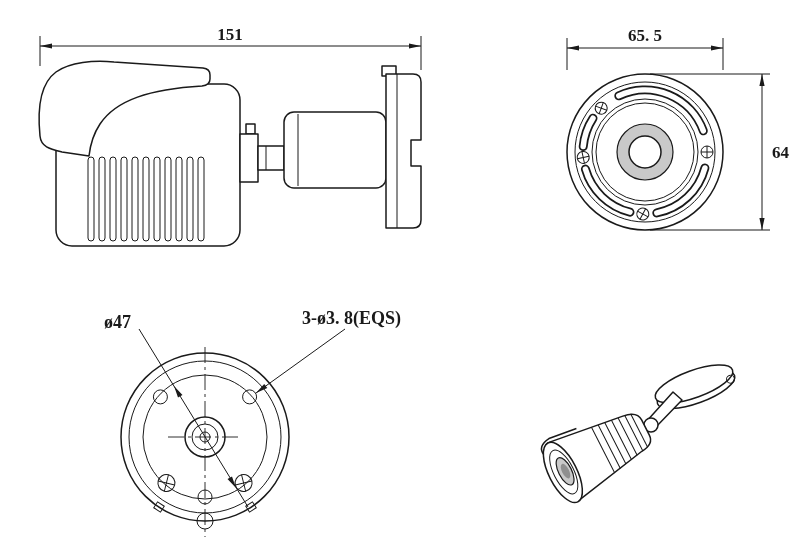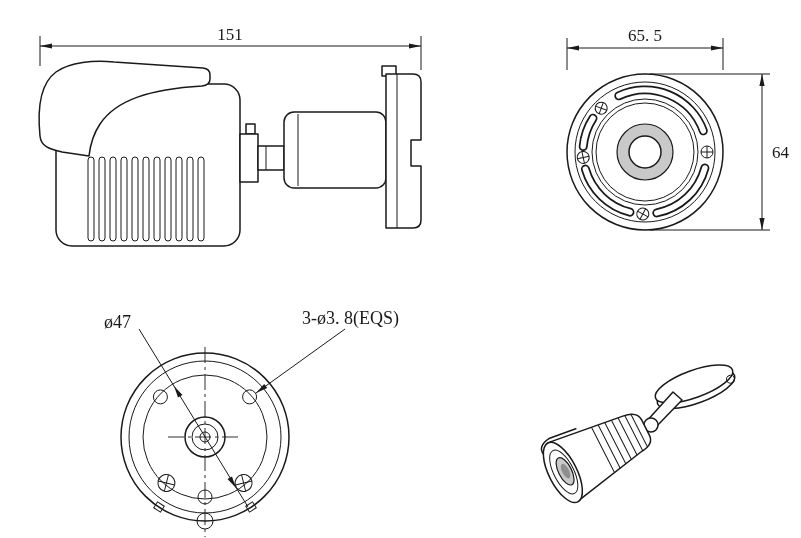--- a/index.html
+++ b/index.html
@@ -1,17 +1,17 @@
 <!DOCTYPE html>
 <html><head>
 <meta charset="utf-8">
 <style>
   html,body{margin:0;padding:0;background:#fff;}
   .stage{width:801px;height:538px;position:relative;background:#ffffff;overflow:hidden;
-         font-family:"Liberation Serif", serif;}
+         font-family:"Liberation Serif", serif;font-weight:bold;}
   svg{display:block;}
   .ln{stroke:#1a1a1a;stroke-width:1.5;fill:none;stroke-linejoin:round;}
   .w{fill:#ffffff;}
   .thin{stroke:#1a1a1a;stroke-width:1;fill:none;}
   .arr{fill:#1a1a1a;stroke:none;}
   .dim{font-family:"Liberation Serif", serif;font-size:17px;fill:#1a1a1a;}
   .dim-lg{font-family:"Liberation Serif", serif;font-size:18px;fill:#1a1a1a;}
   .slot-outer{stroke:#1a1a1a;stroke-width:9;fill:none;stroke-linecap:round;}
   .slot-inner{stroke:#ffffff;stroke-width:5.5;fill:none;stroke-linecap:round;}
   .lens{fill:#c9c9c9;stroke:#1a1a1a;stroke-width:1.2;}

